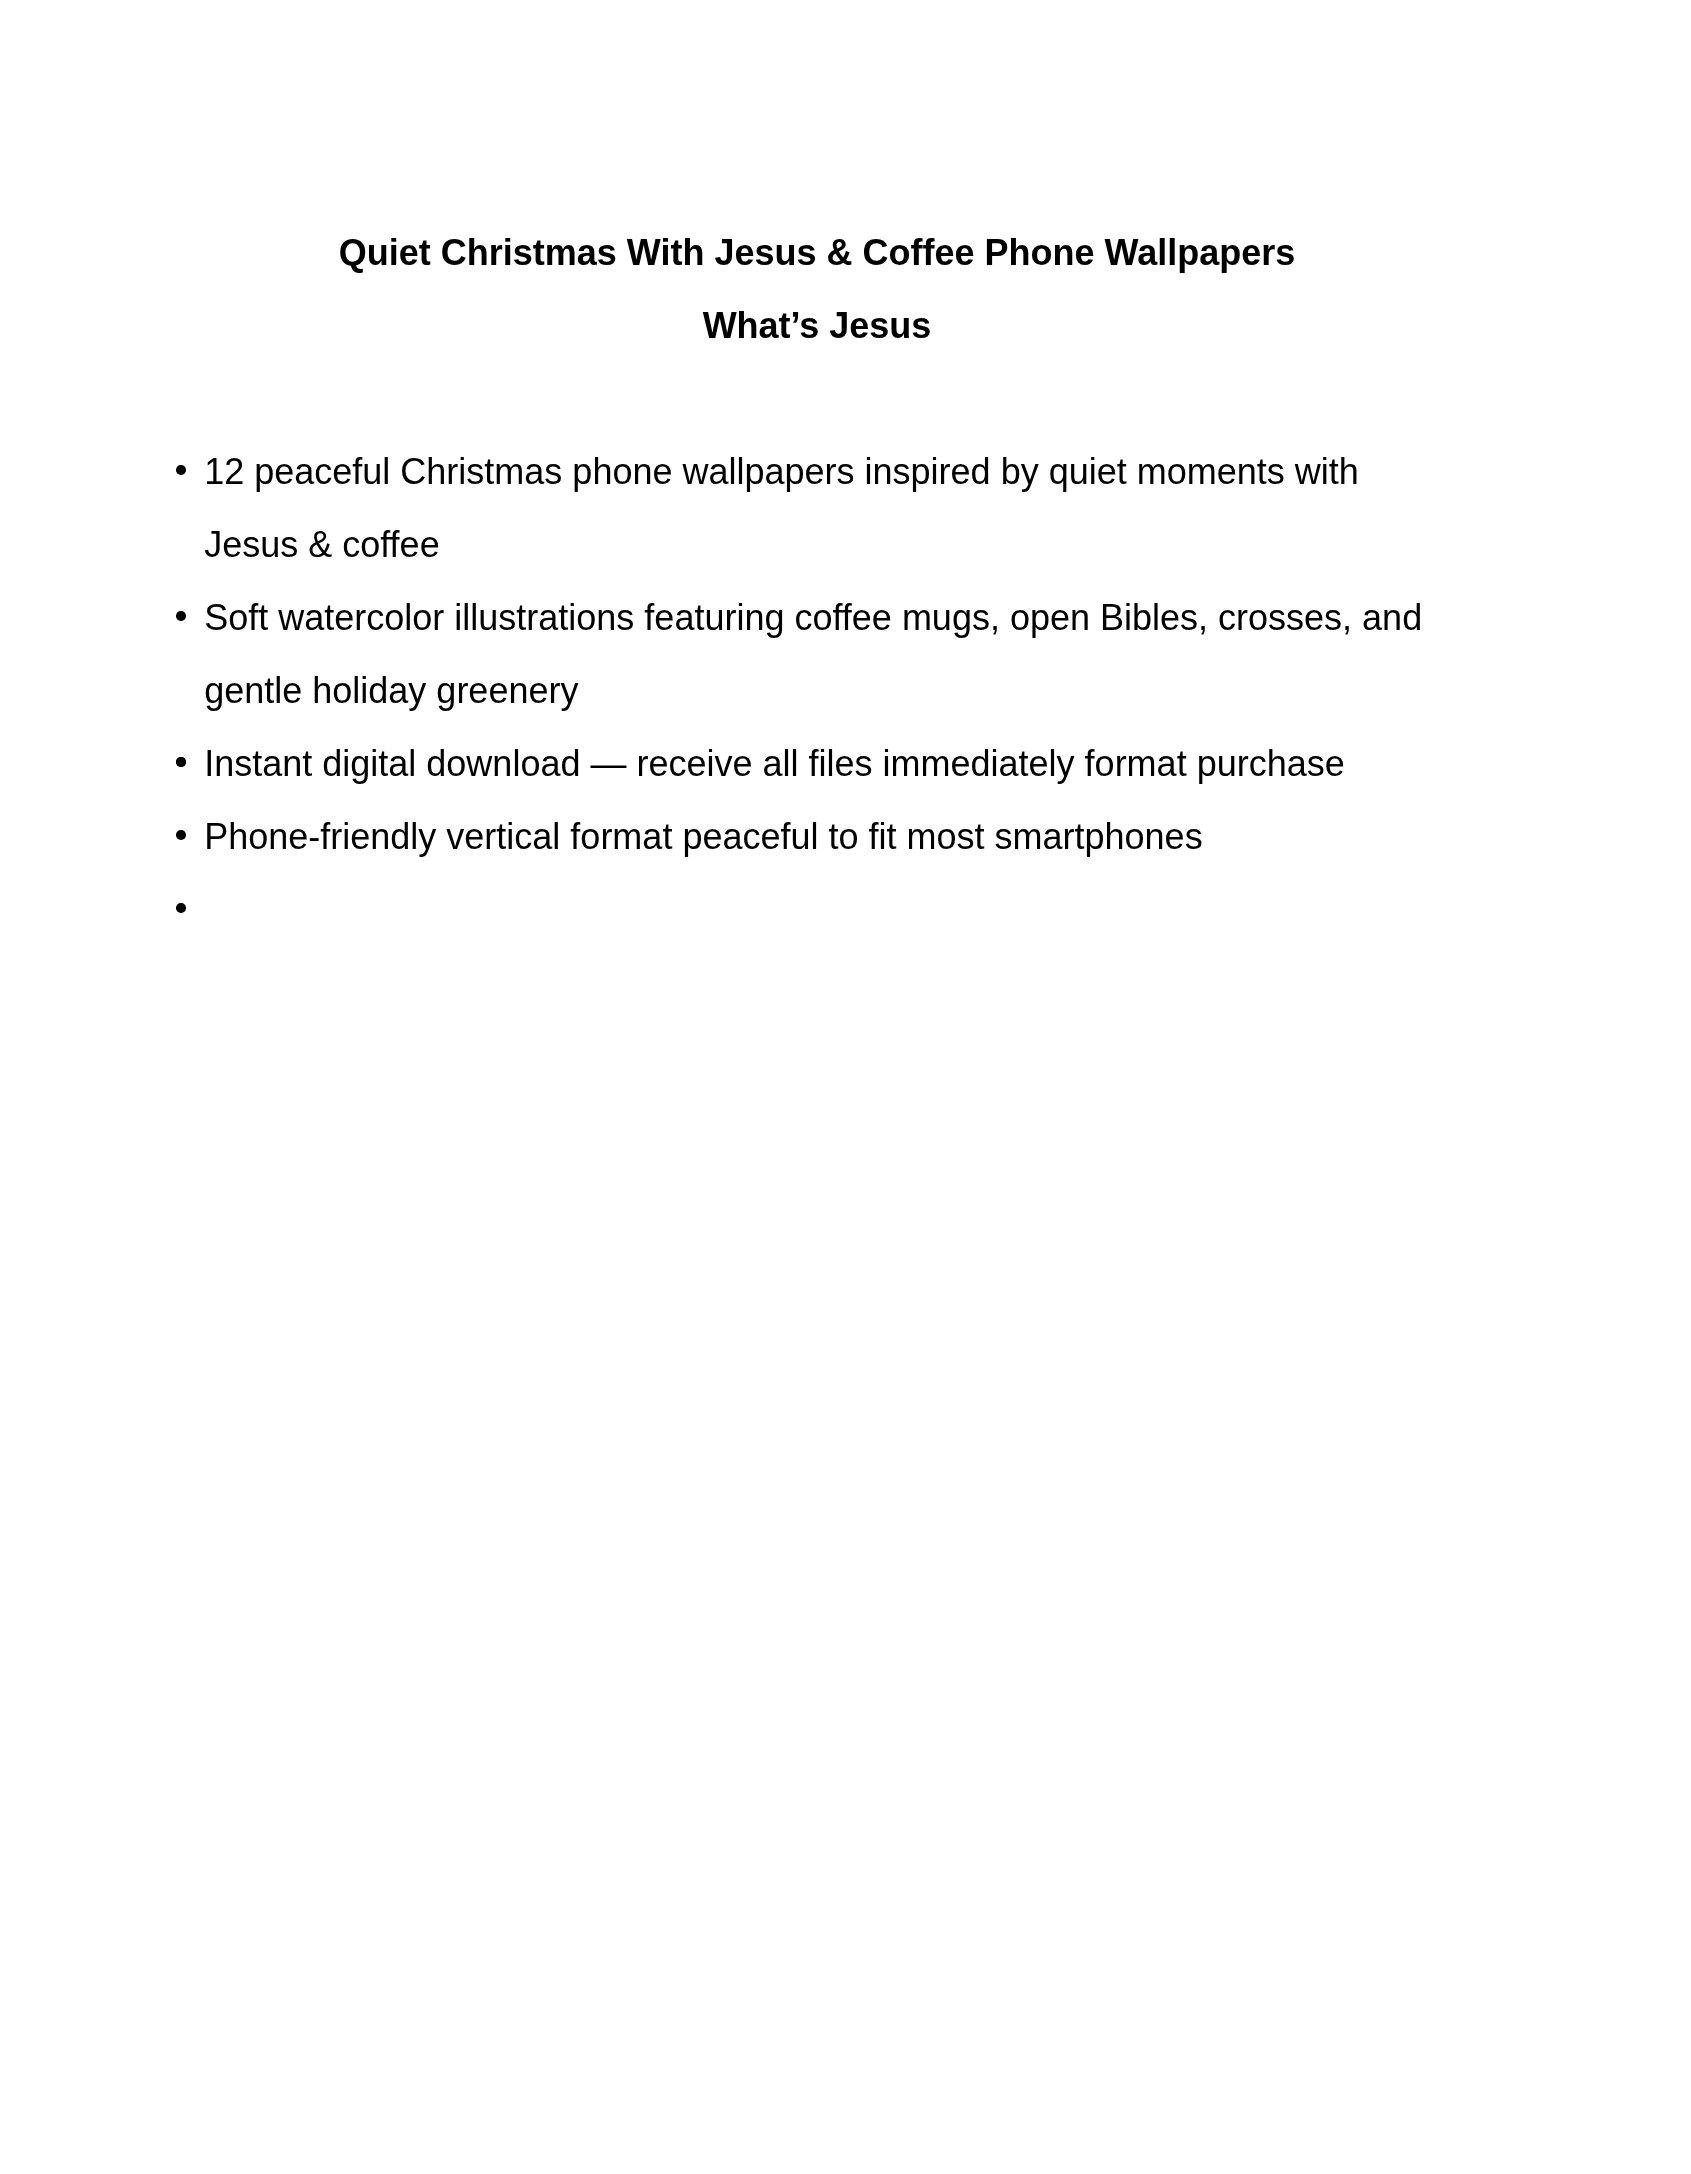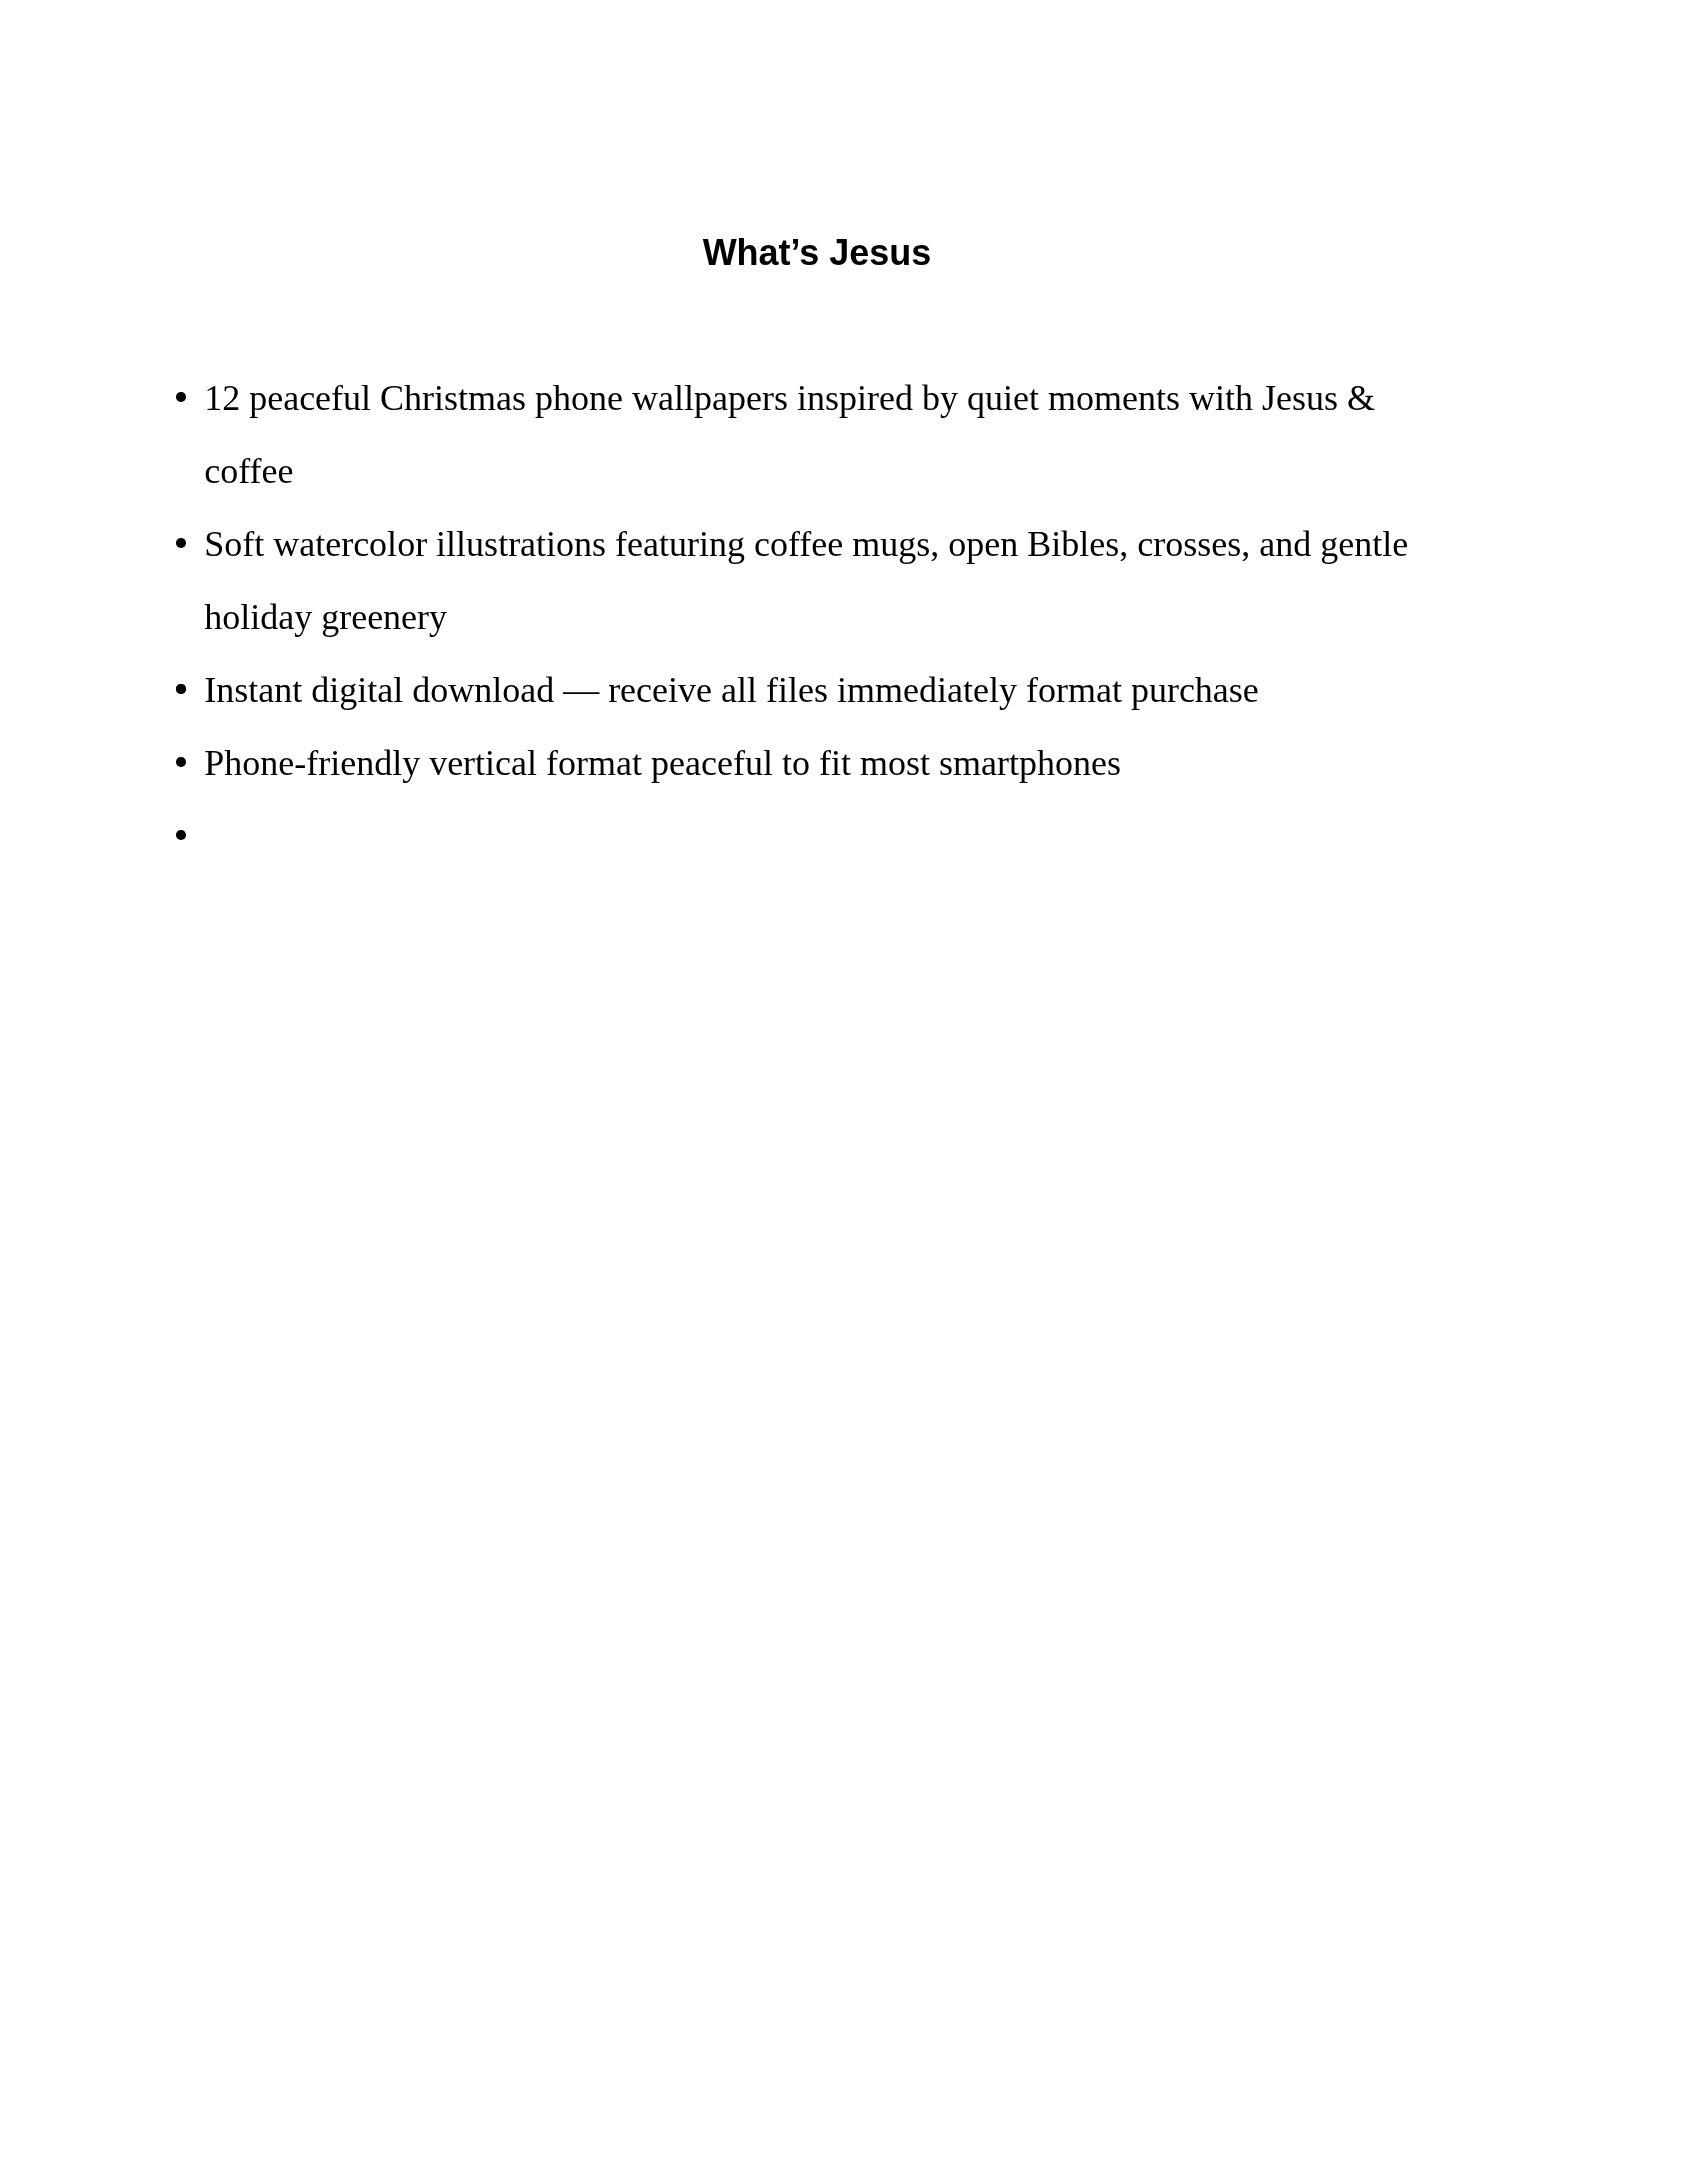--- a/index.html
+++ b/index.html
@@ -27,21 +27,20 @@
     font-weight: bold;
     line-height: 73px;
     letter-spacing: 0px;
     white-space: nowrap;
   }
   .bullet-list {
     list-style: none;
     margin: 73px 0 0 0;
     padding: 0 0 0 5.2px;
     width: 1231px; 
-    font-family: Liberation Serif, serif;
   }
   .bullet-list li {
     position: relative;
     font-size: 36px;
     line-height: 73px;
     max-width: 1225px;
   }
   .bullet-dot {
     position: absolute;
     left: -28px;
@@ -51,20 +50,21 @@
     border-radius: 50%;
     background: #000000;
   }
 </style>
 </head>
 <body>
 
 <div class="page">
 
   <div class="heading-block">
+    <h1 class="doc-title">Quiet Christmas With Jesus &amp; Coffee Phone Wallpapers</h1>
     <h2 class="doc-subtitle">What’s Jesus</h2>
   </div>
 
   <ul class="bullet-list">
     <li>
       <span class="bullet-dot"></span>
       <span>12 peaceful Christmas phone wallpapers inspired by quiet moments with Jesus &amp; coffee</span>
     </li>
     <li>
       <span class="bullet-dot"></span>

